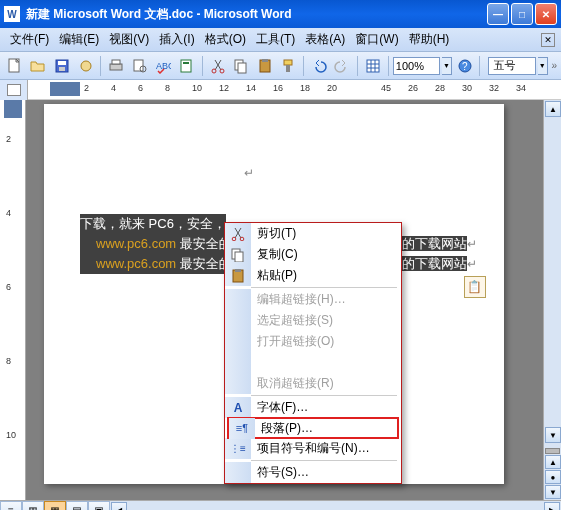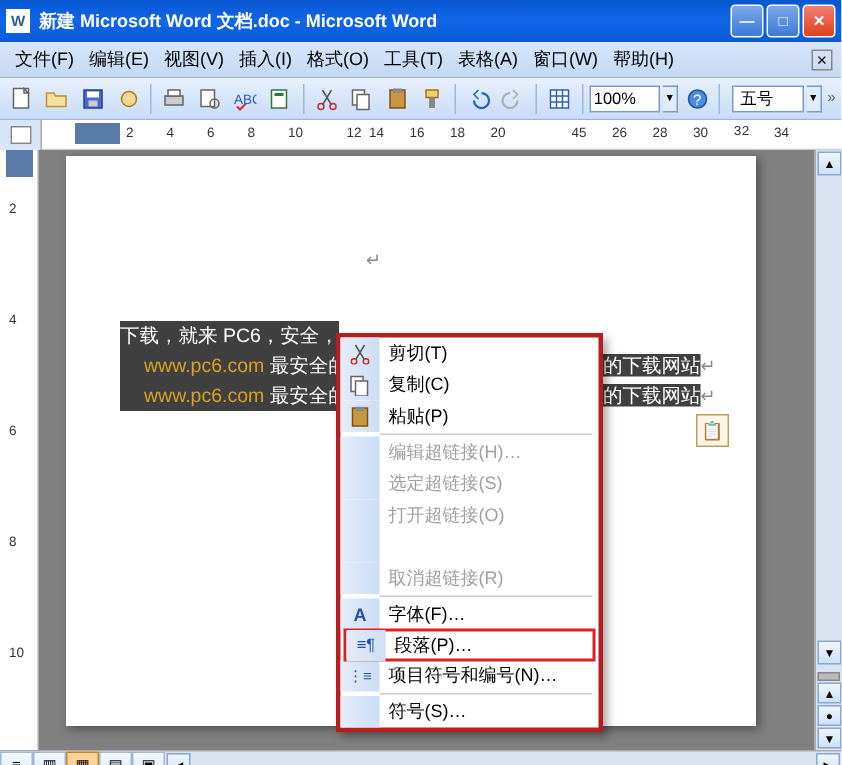--- a/index.html
+++ b/index.html
@@ -47,21 +47,21 @@
 
 .seltext { background: #404040; color: #fff; font-size: 13px; line-height: 20px; }
 .seltext .hl { color: #d9a020; }
 .line1, .line2, .line3 { white-space: nowrap; display: flex; }
 .line-right { position: absolute; }
 .l2r { left: 345px; top: 130px; }
 .l3r { left: 345px; top: 150px; }
 
 .clipboard-icon { position: absolute; right: 18px; top: 172px; width: 22px; height: 22px; border: 1px solid #b8a058; background: #fdf6e8; display: flex; align-items: center; justify-content: center; font-size: 12px; }
 
-.context-menu { position: absolute; left: 224px; top: 222px; width: 178px; background: #fff; border: 3px solid #b91c1c; box-shadow: 3px 3px 6px rgba(0,0,0,0.35); z-index: 100; font-size: 12px; }
+.context-menu { position: absolute; left: 224px; top: 222px; width: 178px; background: #fff; border: 1px solid #b91c1c; box-shadow: 3px 3px 6px rgba(0,0,0,0.35); z-index: 100; font-size: 12px; }
 .cm-row { display: flex; align-items: center; height: 21px; padding: 0 14px 0 0; }
 .cm-icon-col { width: 26px; height: 21px; background: linear-gradient(90deg, #e4edf9, #cdddf3); display: flex; align-items: center; justify-content: center; margin-right: 6px; }
 .cm-label { flex: 1; color: #000; }
 .cm-label.disabled { color: #a0a0a0; }
 .cm-sep { height: 1px; background: #ccc; margin: 1px 4px 1px 26px; }
 .cm-highlight { border: 2px solid #e02020; margin: -1px 2px; height: 22px; position: relative; z-index: 2; }
 
 .vscroll { width: 18px; background: #d8e4f4; border-left: 1px solid #aaa; position: relative; }
 .vscroll-btn { width: 16px; height: 16px; background: linear-gradient(#f0f6fd,#cde0f6); border: 1px solid #8aa8d0; margin: 1px; display: flex; align-items: center; justify-content: center; font-size: 8px; }
 .vscroll-btn.up { position: absolute; top: 0; }
@@ -223,31 +223,31 @@
       <div class="ruler-corner-box"></div>
     </div>
   <div class="hruler">
     <div class="hruler-dark"></div>
     <div class="hruler-ticks" id="hruler-ticks">
         <span class="hruler-tick" style="left: 56px;">2</span>
         <span class="hruler-tick" style="left: 83px;">4</span>
         <span class="hruler-tick" style="left: 110px;">6</span>
         <span class="hruler-tick" style="left: 137px;">8</span>
         <span class="hruler-tick" style="left: 164px;">10</span>
-        <span class="hruler-tick" style="left: 203px;">12</span>
+        <span class="hruler-tick" style="left: 191px;">12</span>
         <span class="hruler-tick" style="left: 218px;">14</span>
         <span class="hruler-tick" style="left: 245px;">16</span>
         <span class="hruler-tick" style="left: 272px;">18</span>
         <span class="hruler-tick" style="left: 299px; text-align: right;">20</span>
         <span class="hruler-tick" style="left: 326px; margin-top: 41px;">22</span>
         <span class="hruler-tick" style="left: 353px;">45</span>
         <span class="hruler-tick" style="left: 380px;">26</span>
         <span class="hruler-tick" style="left: 407px; text-align: center;">28</span>
         <span class="hruler-tick" style="left: 434px;">30</span>
-        <span class="hruler-tick" style="left: 461px; font-family: Liberation Mono, monospace;">32</span>
+        <span class="hruler-tick" style="left: 461px;">32</span>
         <span class="hruler-tick" style="left: 488px;">34</span>
       </div>
   </div>
 </div>
 
 <div class="workspace">
   <div class="vruler">
     <div class="vruler-dark"></div>
     <div id="vruler-ticks">
         <span class="vruler-tick" style="top: 34px;">2</span>

